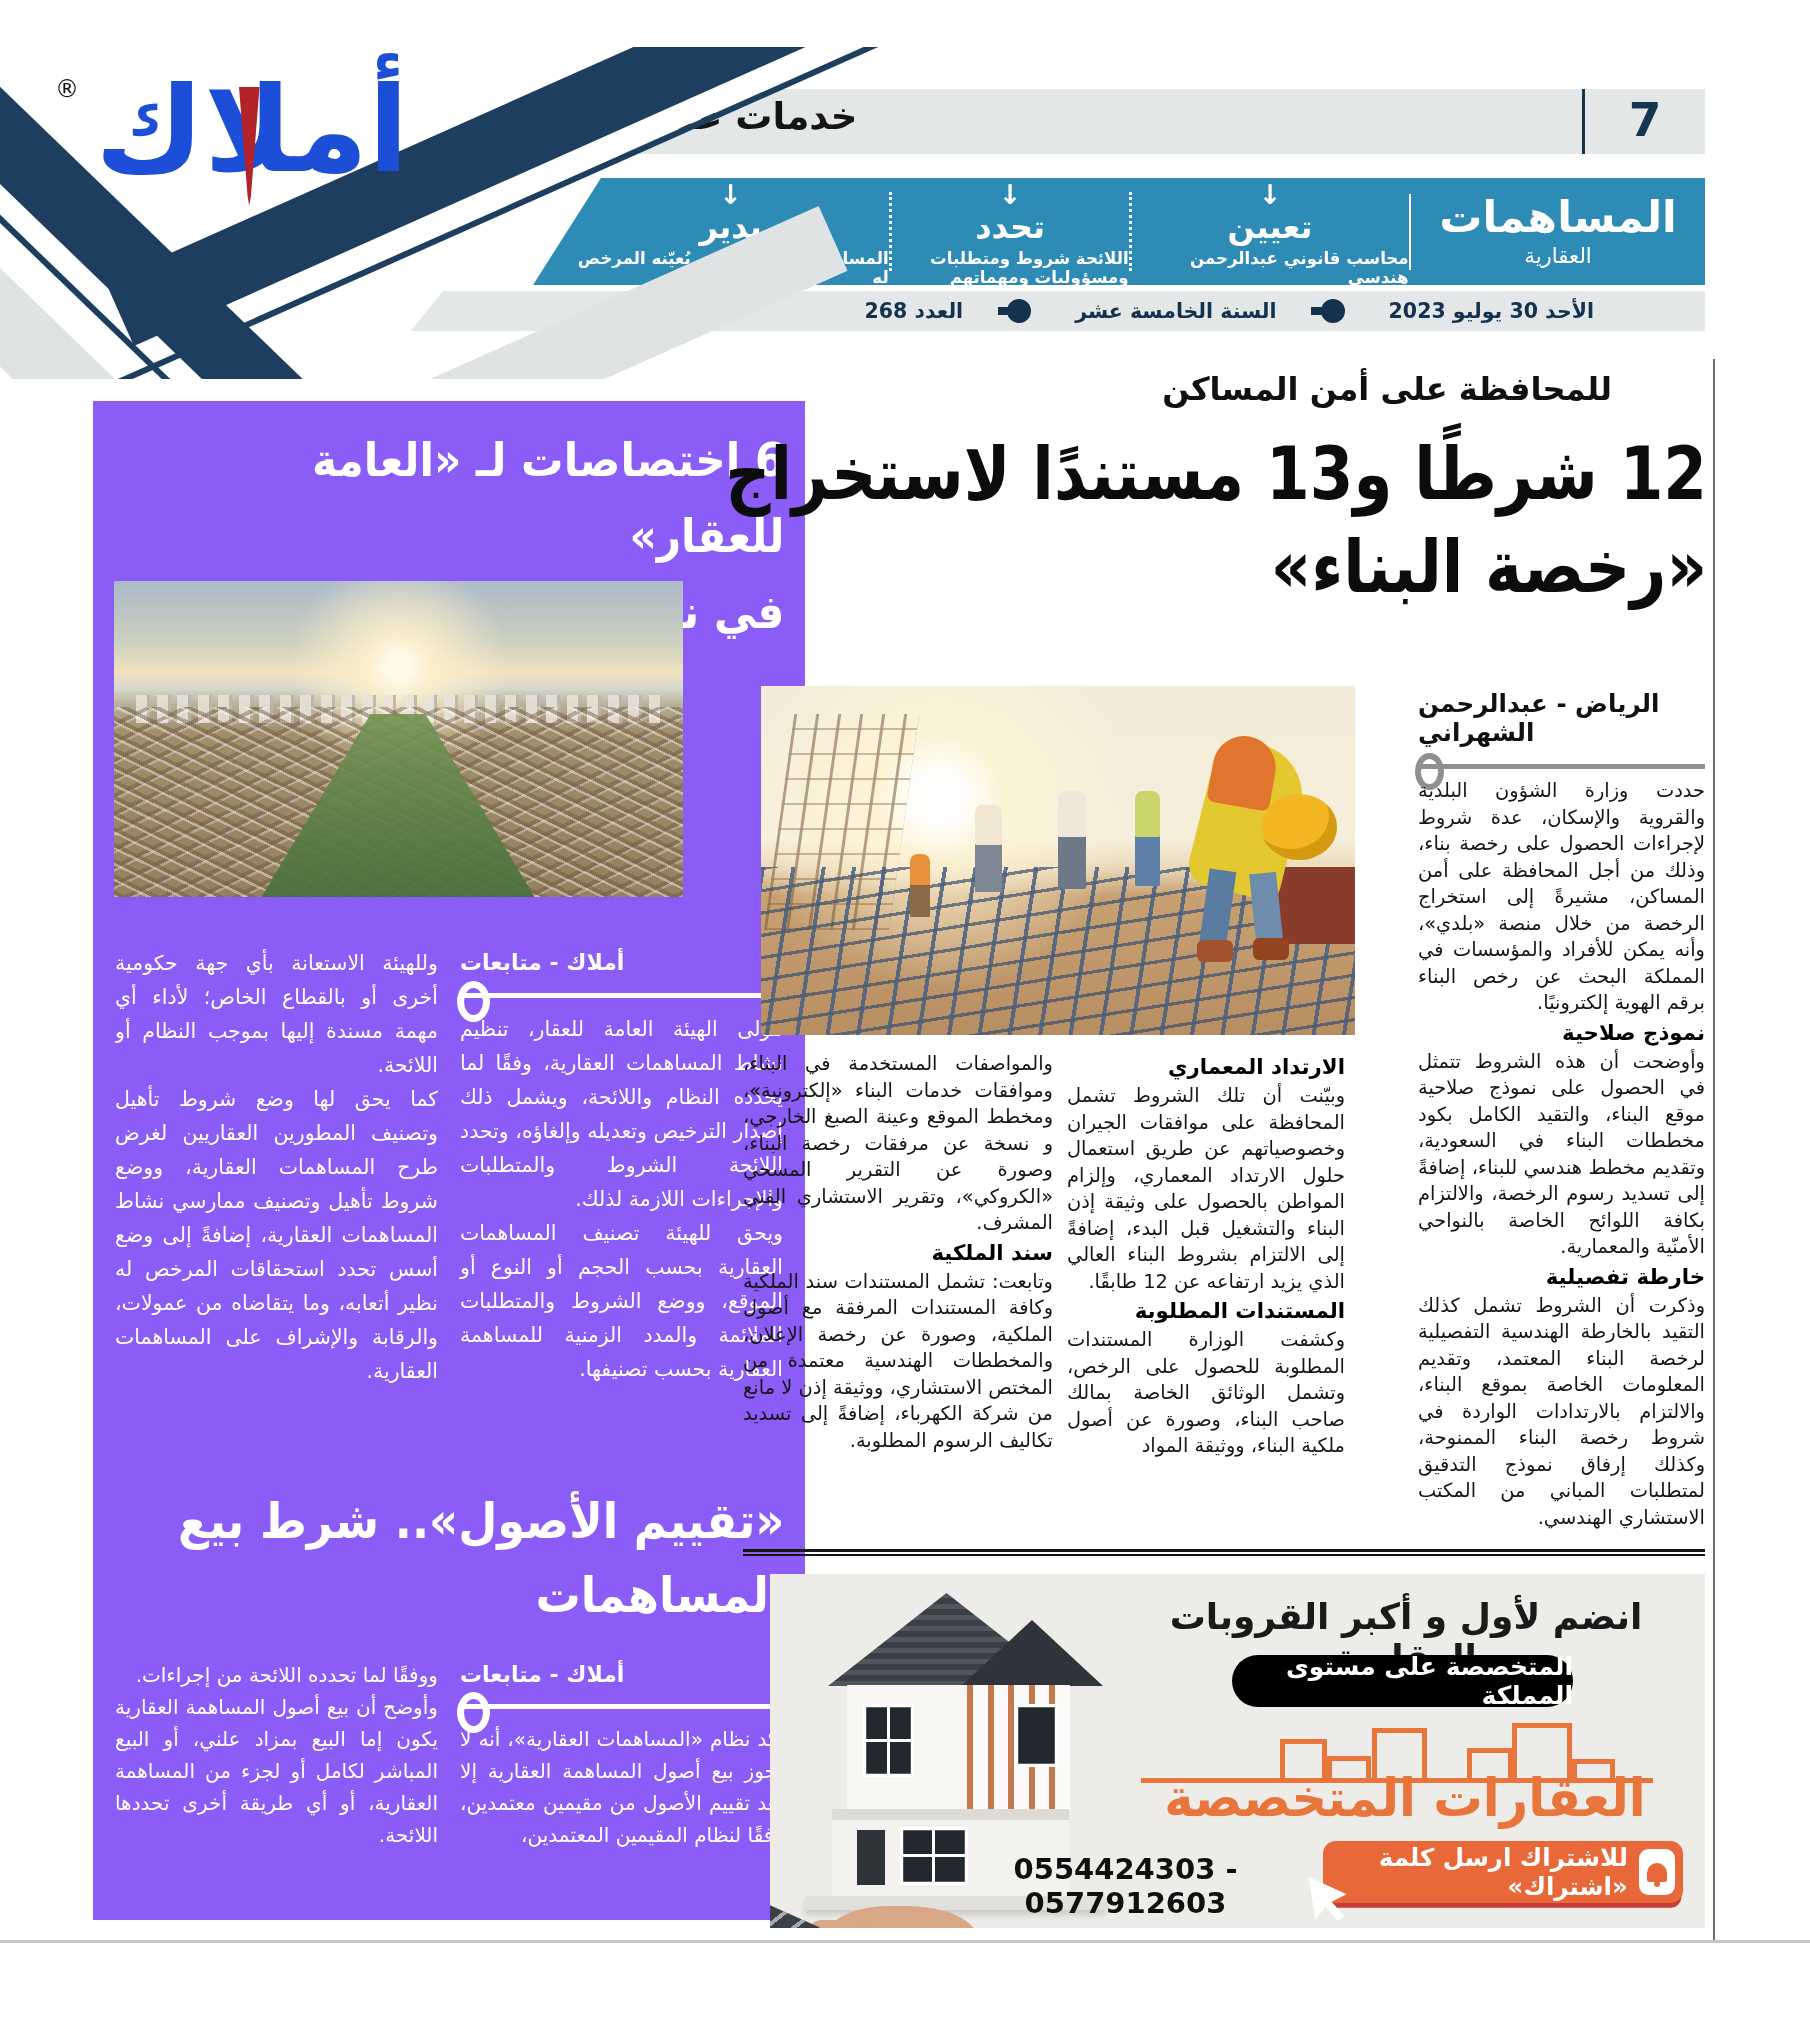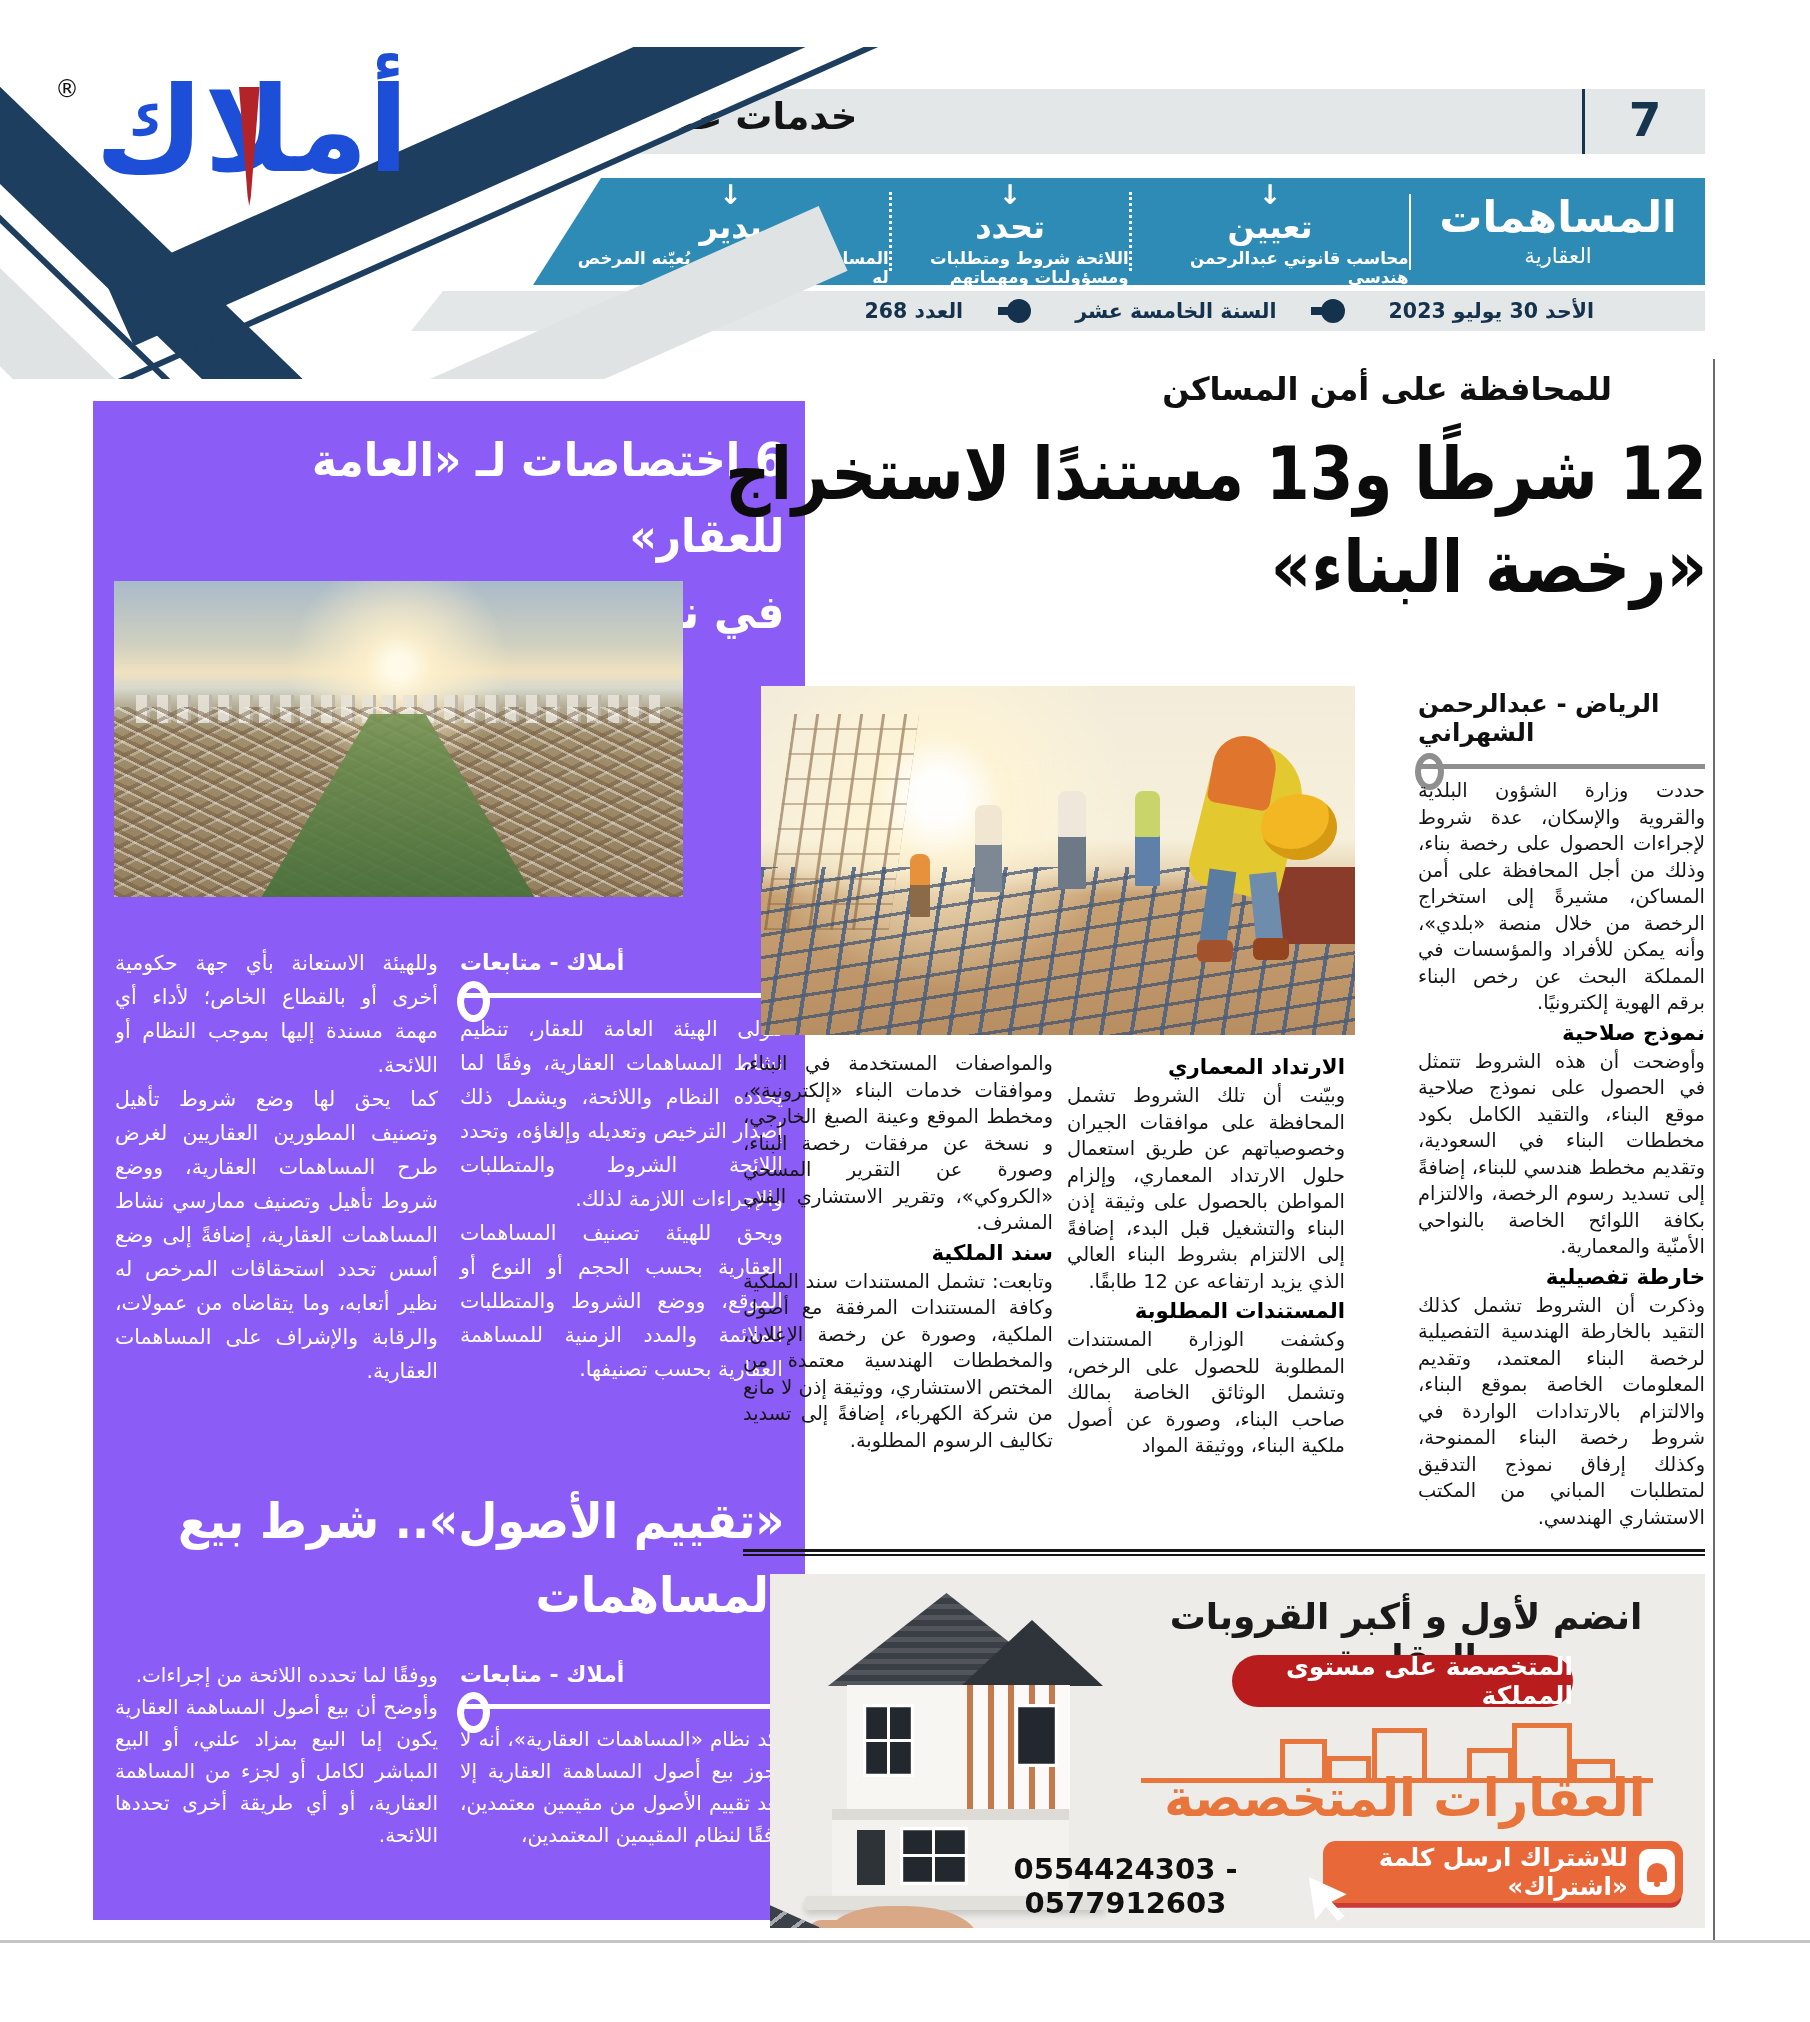--- a/index.html
+++ b/index.html
@@ -132,21 +132,21 @@
   .worker .boot1 { position:absolute; left:20.5px; top:212px; width:36px; height:22px; background:#a2522c; border-radius:6.3px; }
   .worker .boot2 { position:absolute; left:76px; top:210px; width:36px; height:22px; background:#94451f; border-radius:6.3px; }
 
   .article-bottom-rule { position:absolute; left:743px; top:1549px; width:962px; height:8px;
     background:linear-gradient(#151515 0 3.2px, transparent 3.2px 5.5px, #151515 5.5px 7.1px, transparent 7.1px); }
 
   
   .ad { position:absolute; left:770px; top:1574px; width:935px; height:354px; background:#edece8; overflow:hidden; }
   .ad-title { position:absolute; left:379px; top:22px; width:514px; direction:rtl; text-align:center;
     font-size:36px; font-weight:bold; color:#1a1a1a; }
-  .ad-badge { position:absolute; left:462px; top:81px; width:341px; height:52px; background:#b91c1c; border-radius:28.4px;
+  .ad-badge { position:absolute; left:462px; top:81px; width:341px; height:52px; background:#000000; border-radius:28.4px;
     display:flex; align-items:center; justify-content:center; font-size:25px; font-weight:bold; color:#fff; direction:rtl; }
   .skyline { position:absolute; left:371px; top:147px; width:512px; height:62px; }
   .skyline .base { position:absolute; left:0; right:0; bottom:0; height:5.5px; background:#e8763c; }
   .skyline .b { position:absolute; bottom:0; border:5.5px solid #e8763c; border-bottom:none; background:transparent; }
   .sb1 { left:139px; width:47px; height:44px; }
   .sb2 { left:186px; width:44px; height:27px; }
   .sb3 { left:231px; width:55px; height:55px; }
   .sb4 { left:326px; width:46px; height:35px; }
   .sb5 { left:371px; width:60px; height:60px; }
   .sb6 { left:431px; width:43px; height:24px; }

